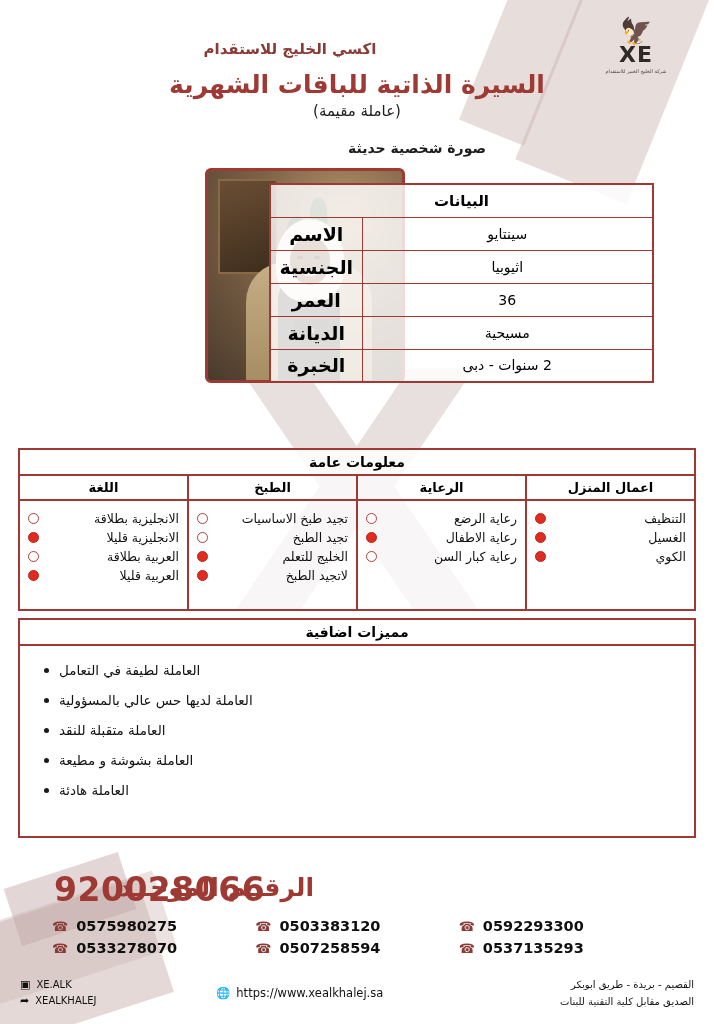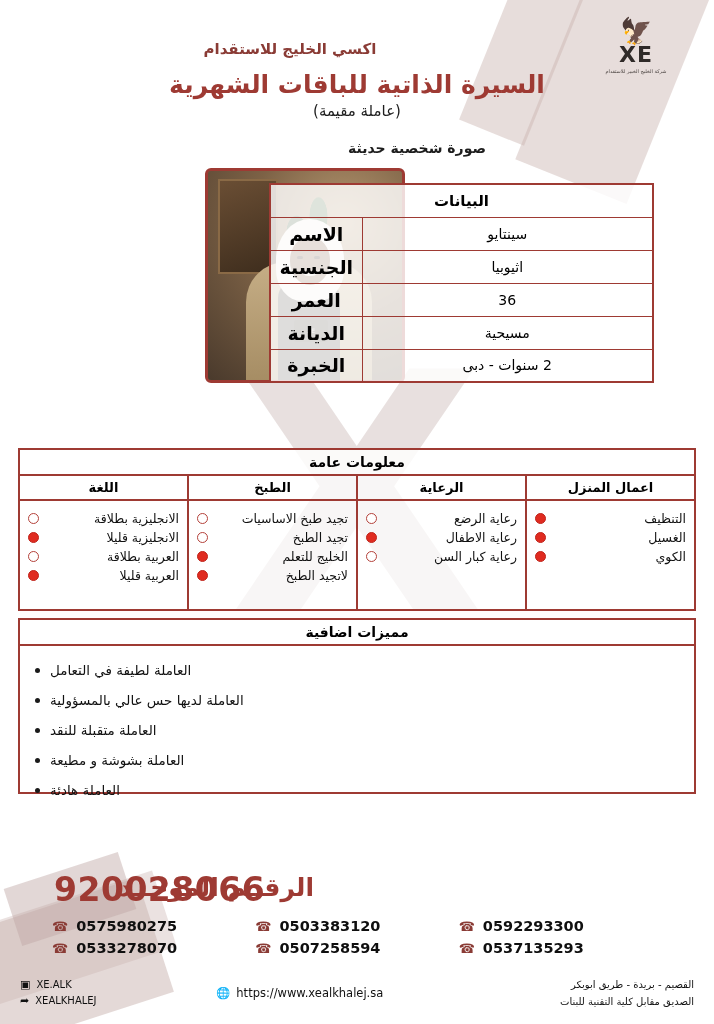--- a/index.html
+++ b/index.html
@@ -204,21 +204,21 @@
 
   
   .extras { position: absolute; top: 618px; right: 18px; width: 678px; }
   .extras-title {
     border: 2px solid #9e3a33;
     text-align: center; font-weight: bold; font-size: 14px;
     padding: 4px 0; background: rgba(255,255,255,.82);
   }
   .extras-body {
     border: 2px solid #9e3a33; border-top: none;
-    height: 148px; padding: 16px 24px 0 15px;
+    height: 192px; padding: 16px 24px 0 24px;
     background: rgba(255,255,255,.55);
   }
   .extras-list { list-style: none; margin: 0; padding: 0; }
   .extras-list li {
     display: flex; flex-direction: row-reverse; align-items: center;
     justify-content: flex-start; gap: 10px;
     font-size: 13.5px; color: #111; margin: 0 0 14px 0;
     padding-right: 160px;
   }
   .extras-list li .bullet {

